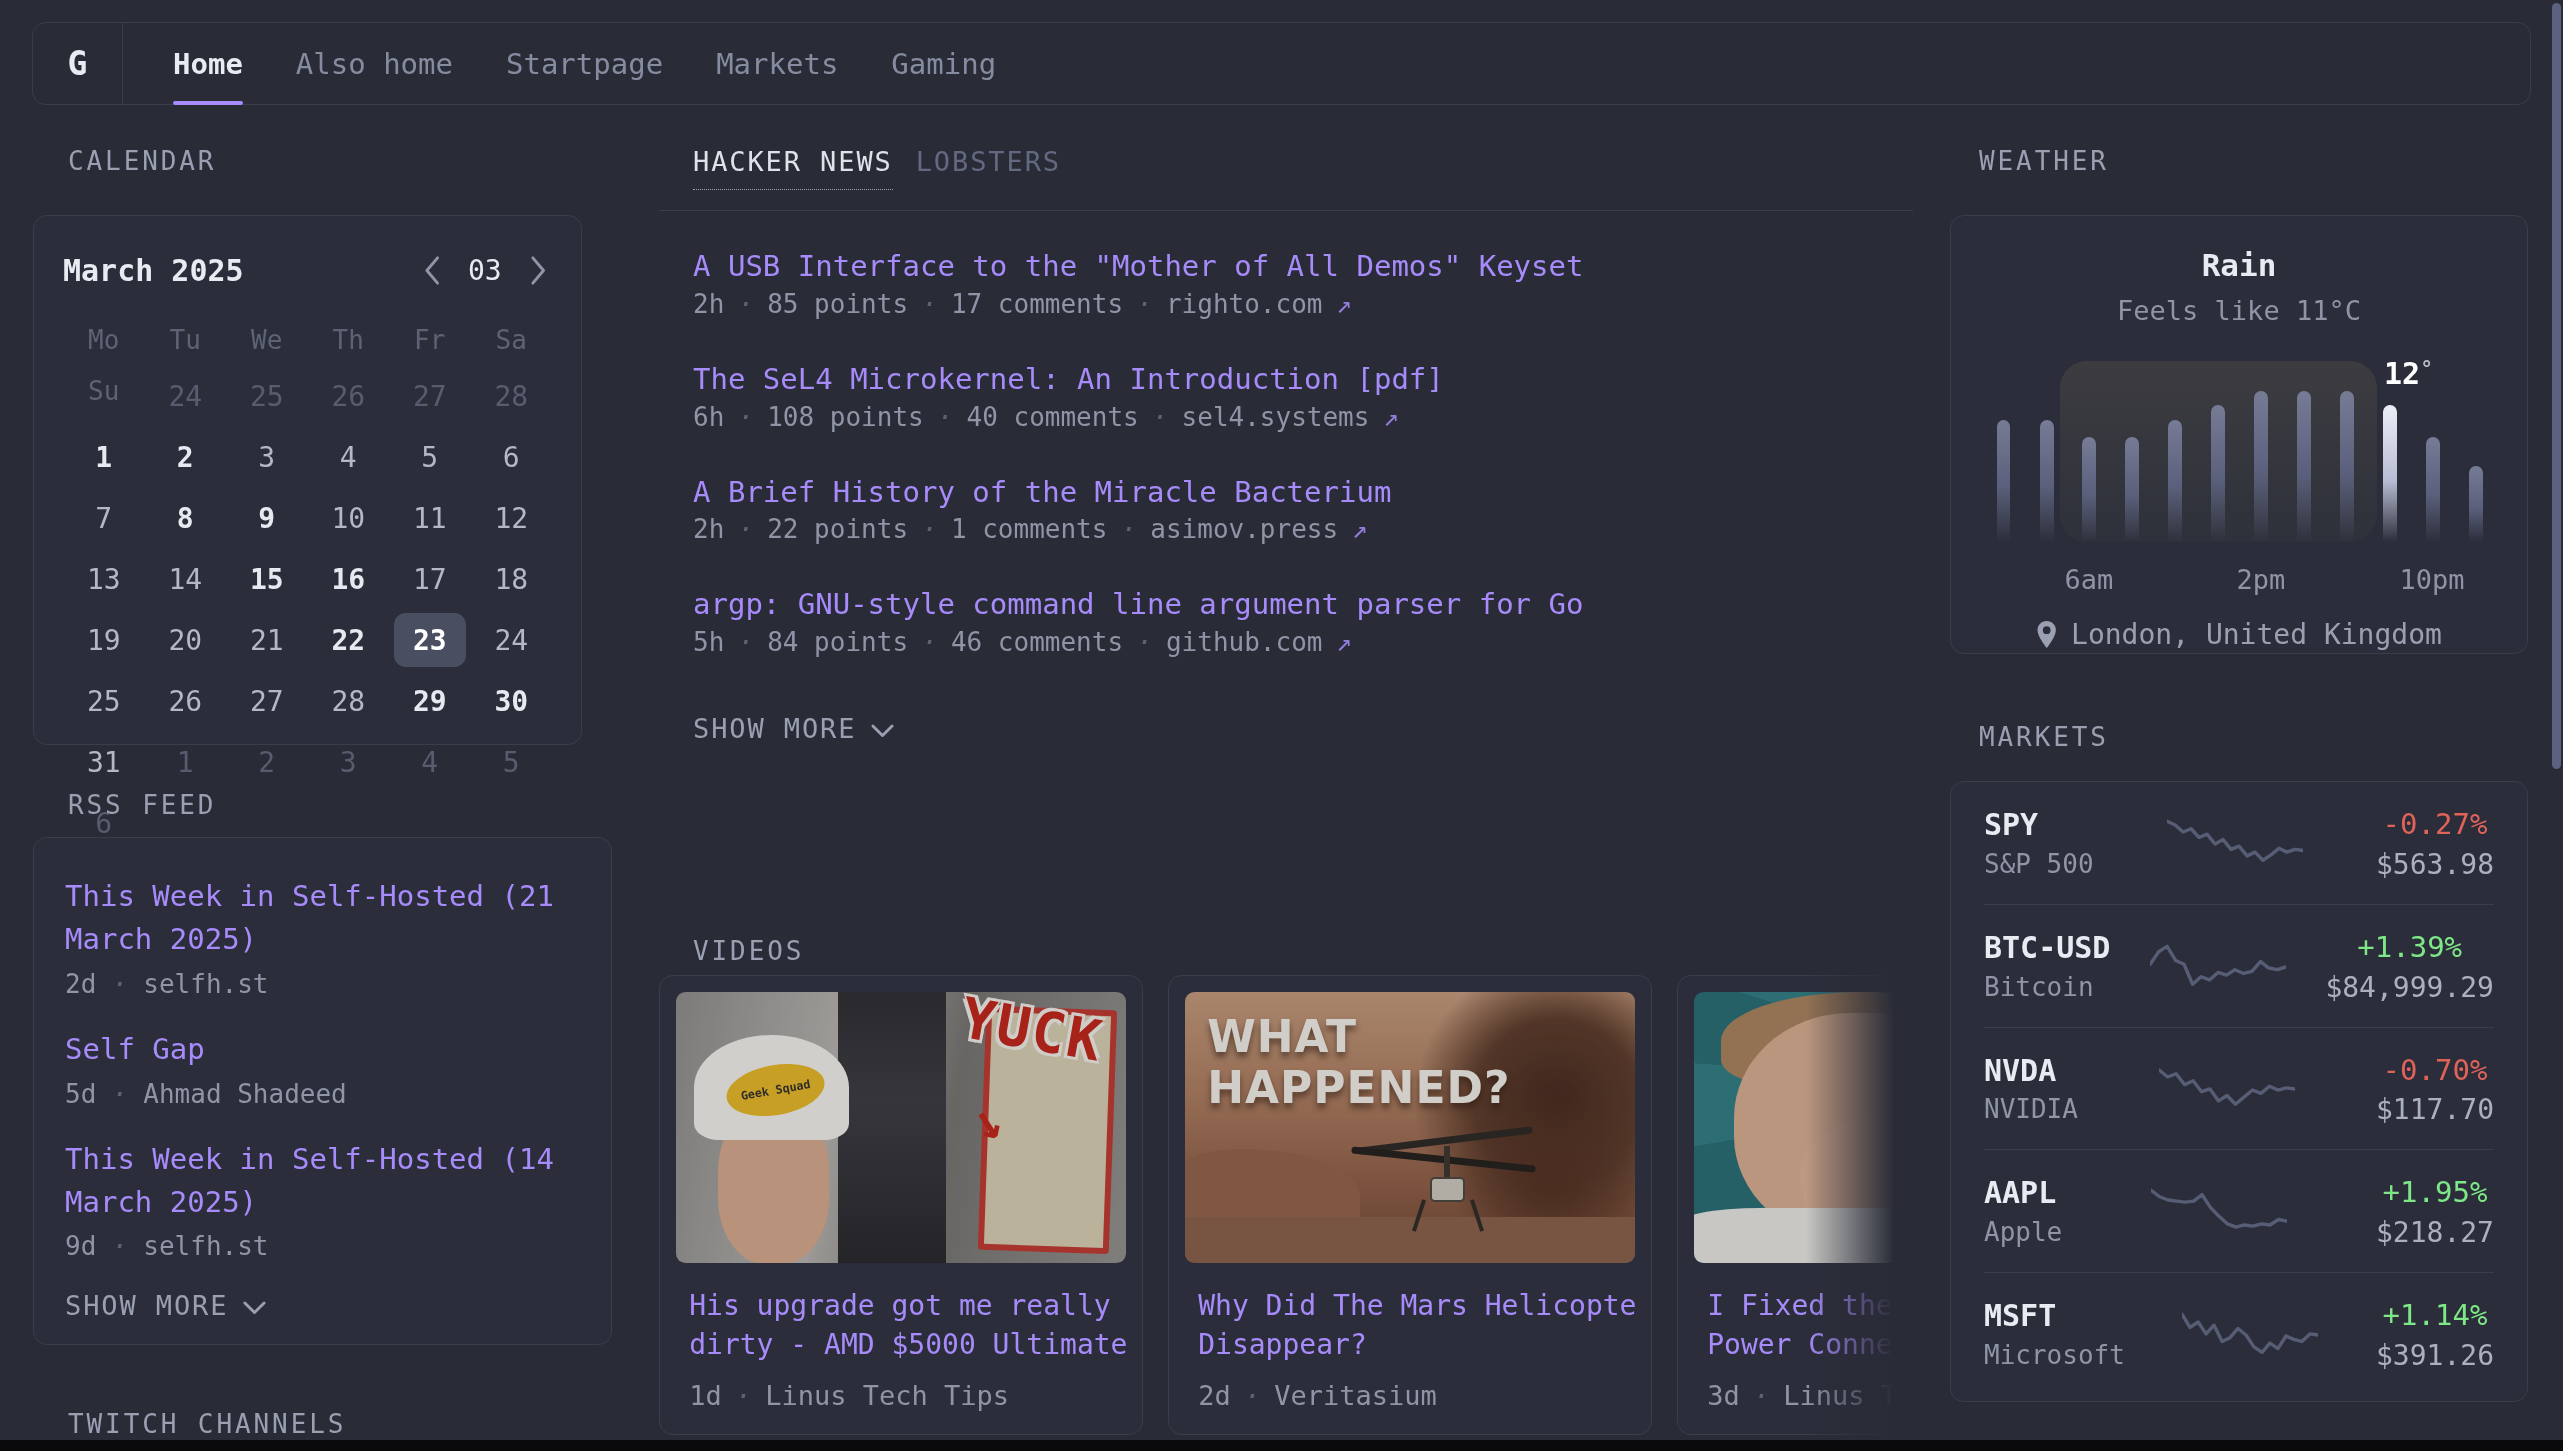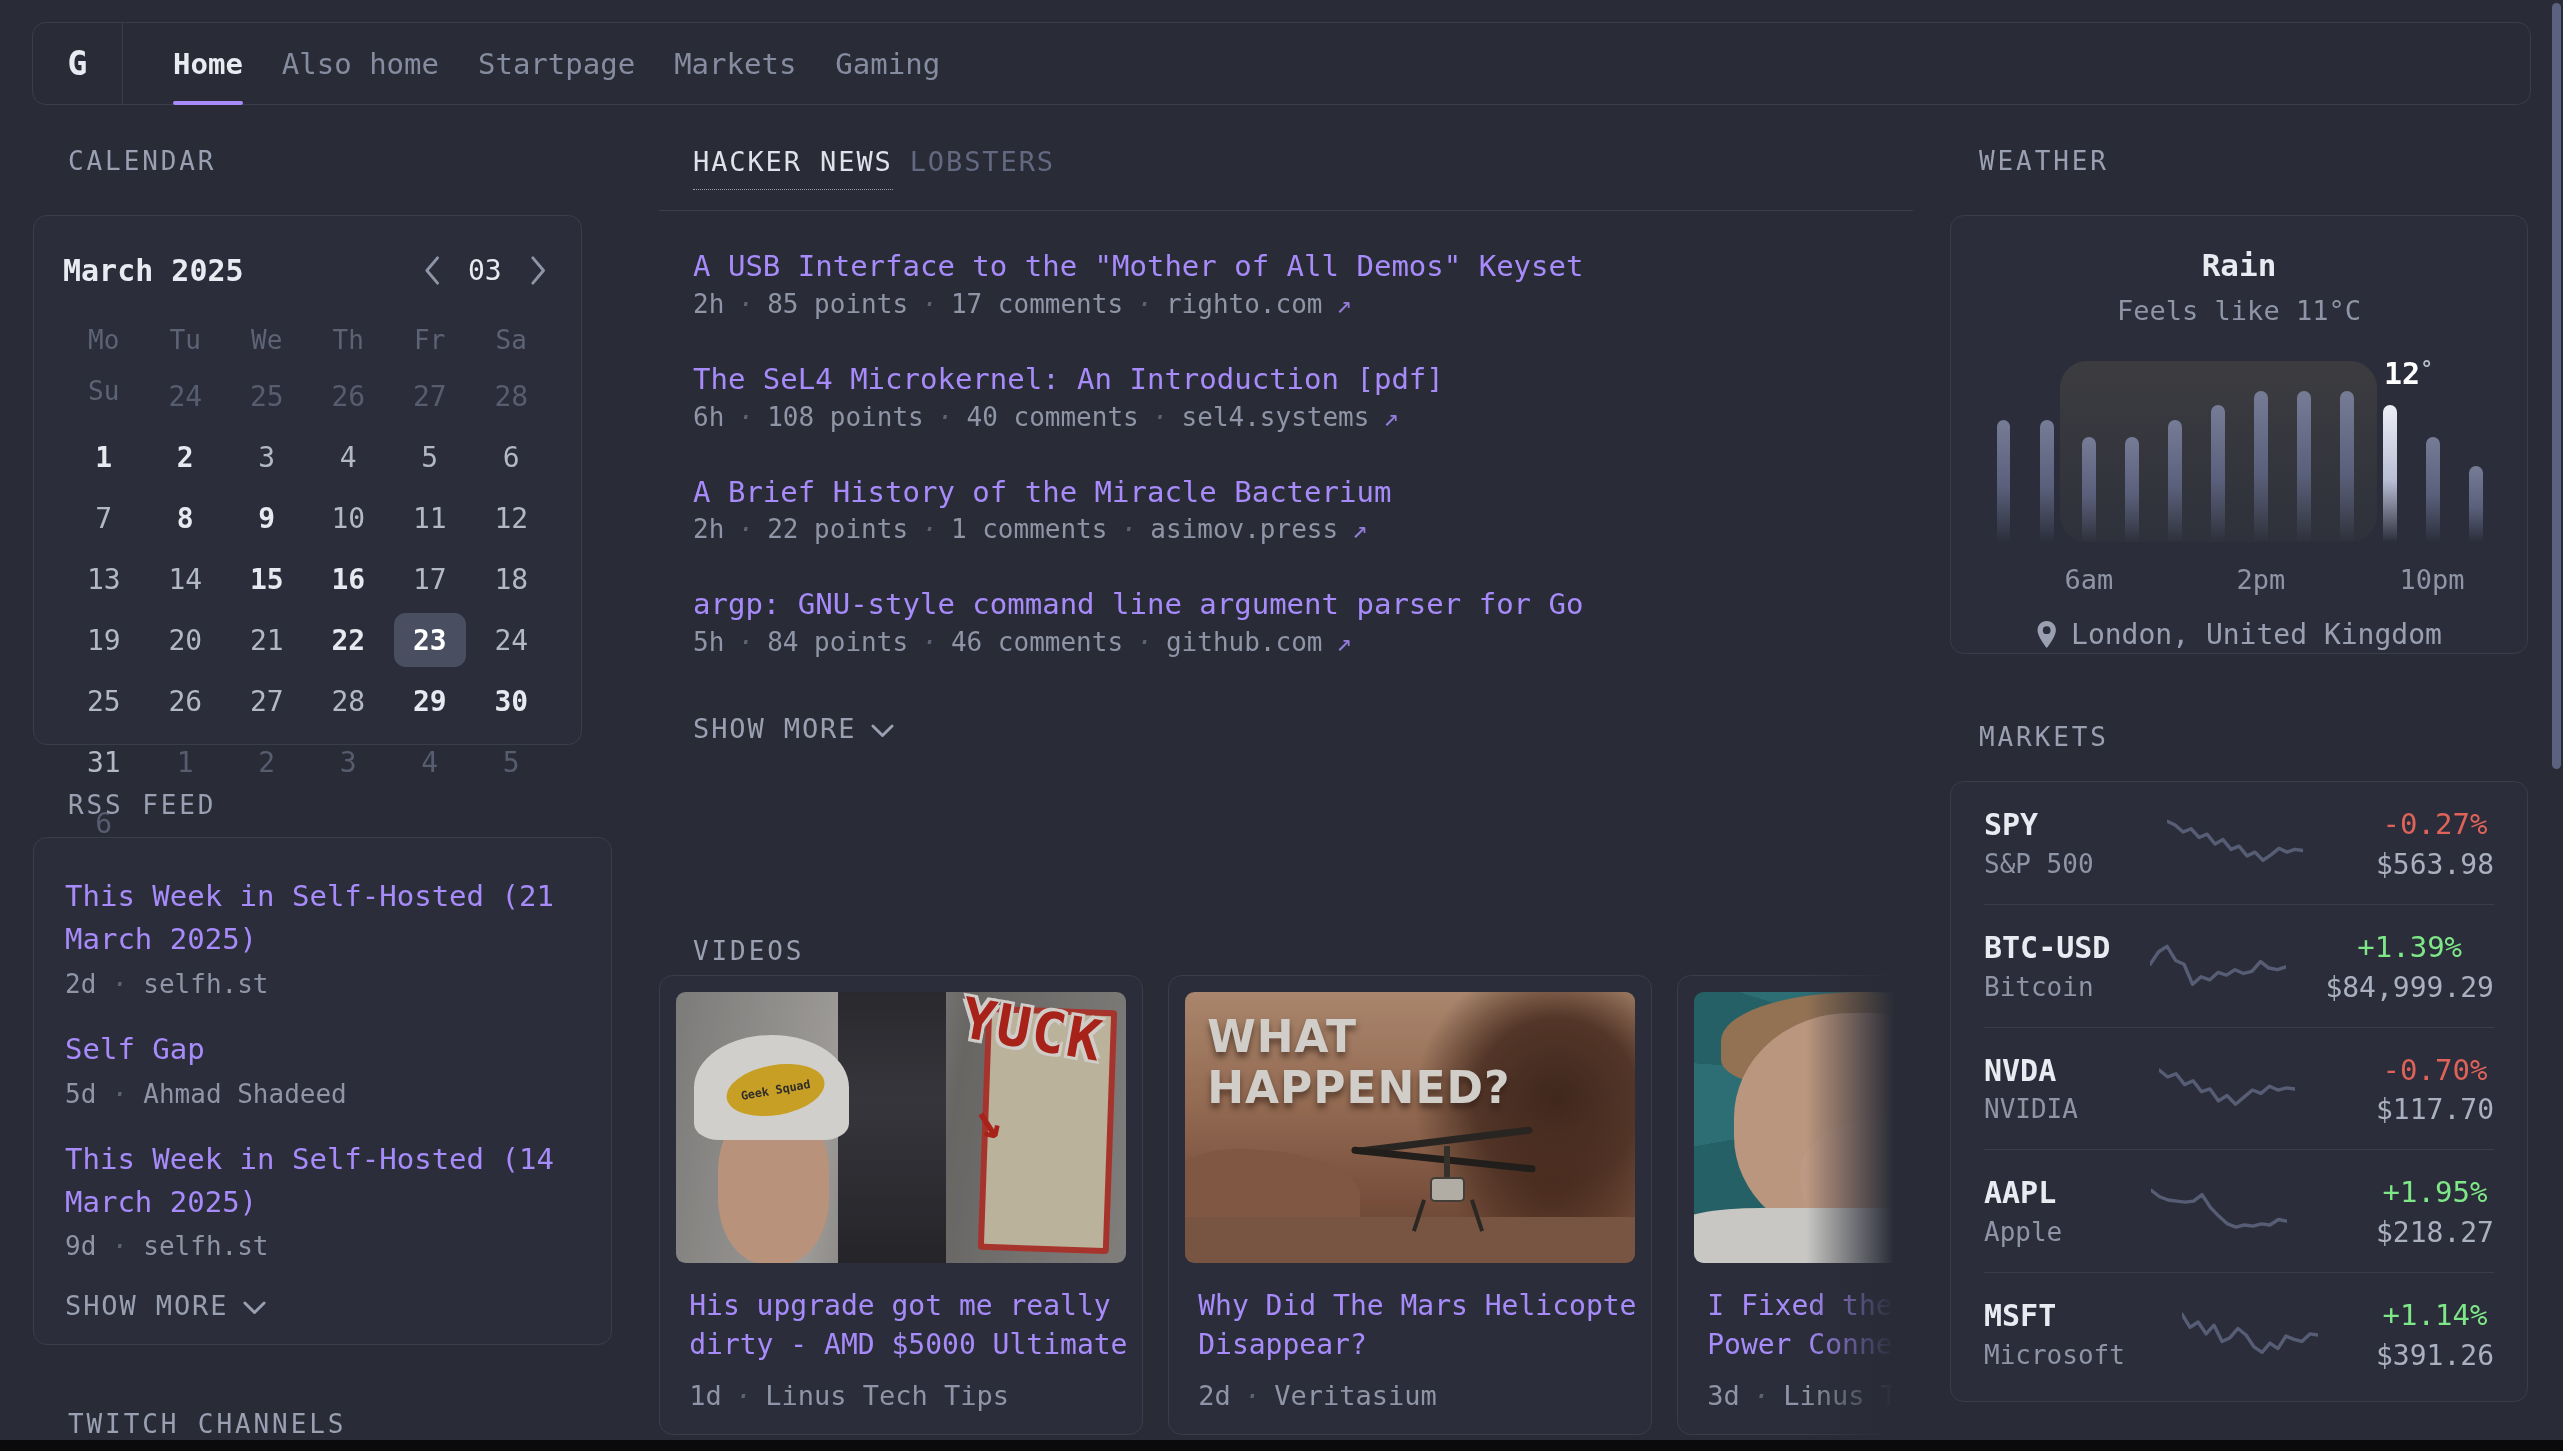--- a/index.html
+++ b/index.html
@@ -7,21 +7,21 @@
     --white:#e9ebf2; --gray:#8f95a6; --dim:#575c6f; --wd:#5d6375;
     --purple:#a78bfa; --green:#7ee787; --red:#e0635a; --spark:#575d75;
   }
   *{margin:0;padding:0;box-sizing:border-box}
   html,body{width:2563px;height:1452px;overflow:hidden}
   body{background:var(--page);font-family:"DejaVu Sans Mono","Liberation Mono",monospace;color:var(--white);position:relative}
 
   
   .topbar{position:absolute;left:32px;top:22.4px;width:2499px;height:83px;border:1px solid var(--border);border-radius:13.6px;display:flex;align-items:stretch}
   .logo-cell{width:90px;border-right:1px solid var(--border);display:flex;align-items:center;justify-content:center;font-size:33px;font-weight:700;color:var(--white)}
-  .nav{display:flex;align-items:flex-end;padding-left:50px;gap:39px}
+  .nav{display:flex;align-items:flex-end;padding-left:50px;gap:53px}
   .nav-tab{position:relative;font-size:29px;color:#868ca0;height:100%;display:flex;align-items:center;cursor:pointer}
   .nav-tab.active{color:var(--white);font-weight:700}
   .nav-tab.active .tab-underline{position:absolute;left:0;right:0;bottom:-1px;height:4.9px;border-radius:2.9px;background:var(--purple)}
 
   .section-title{position:absolute;font-size:26px;letter-spacing:2.9px;color:#9aa0b1}
 
   .card{position:absolute;background:var(--card);border:1px solid var(--border);border-radius:13.6px}
 
   
   .t-calendar{left:68px;top:146px}
@@ -41,21 +41,21 @@
 
   .t-rss{left:68px;top:790px}
   .rss-card{left:33px;top:837px;width:579px;height:508px;padding:37px 31px}
   .rss-item{margin-bottom:29px;cursor:pointer}
   .rss-title{font-size:29px;line-height:43px;color:var(--purple)}
   .rss-meta{margin-top:7.8px;font-size:26px;color:var(--gray)}
   .t-twitch{left:68px;top:1409px}
 
   
   .middle{position:absolute;left:659px;top:0;width:1254px;height:1452px;overflow:hidden}
-  .feed-tabs{position:absolute;left:34px;top:146px;display:flex;gap:17px}
+  .feed-tabs{position:absolute;left:34px;top:146px;display:flex;gap:23px}
   .feed-tab{font-size:27px;letter-spacing:1.9px;color:#636980;padding-bottom:11.7px;cursor:pointer}
   .feed-tab.active{color:#dfe2ea;border-bottom:1.9px dotted #9aa0b1}
   .feed-divider{position:absolute;left:0;top:210px;width:100%;height:1px;background:var(--border)}
   .hn-list{position:absolute;left:34px;top:249px;right:0}
   .hn-item{margin-bottom:43px;cursor:pointer}
   .hn-title{font-size:29px;line-height:35px;color:var(--purple)}
   .hn-meta{margin-top:5.8px;font-size:26px;line-height:29px;color:var(--gray);display:flex;align-items:center;gap:13.6px}
   .dot::before{content:"·";color:#5d6275}
   .ext::after{content:"↗";color:var(--purple);opacity:.85}
   .show-more{display:flex;align-items:center;gap:13.6px;font-size:27px;letter-spacing:1.9px;color:#9aa0b1;cursor:pointer}

